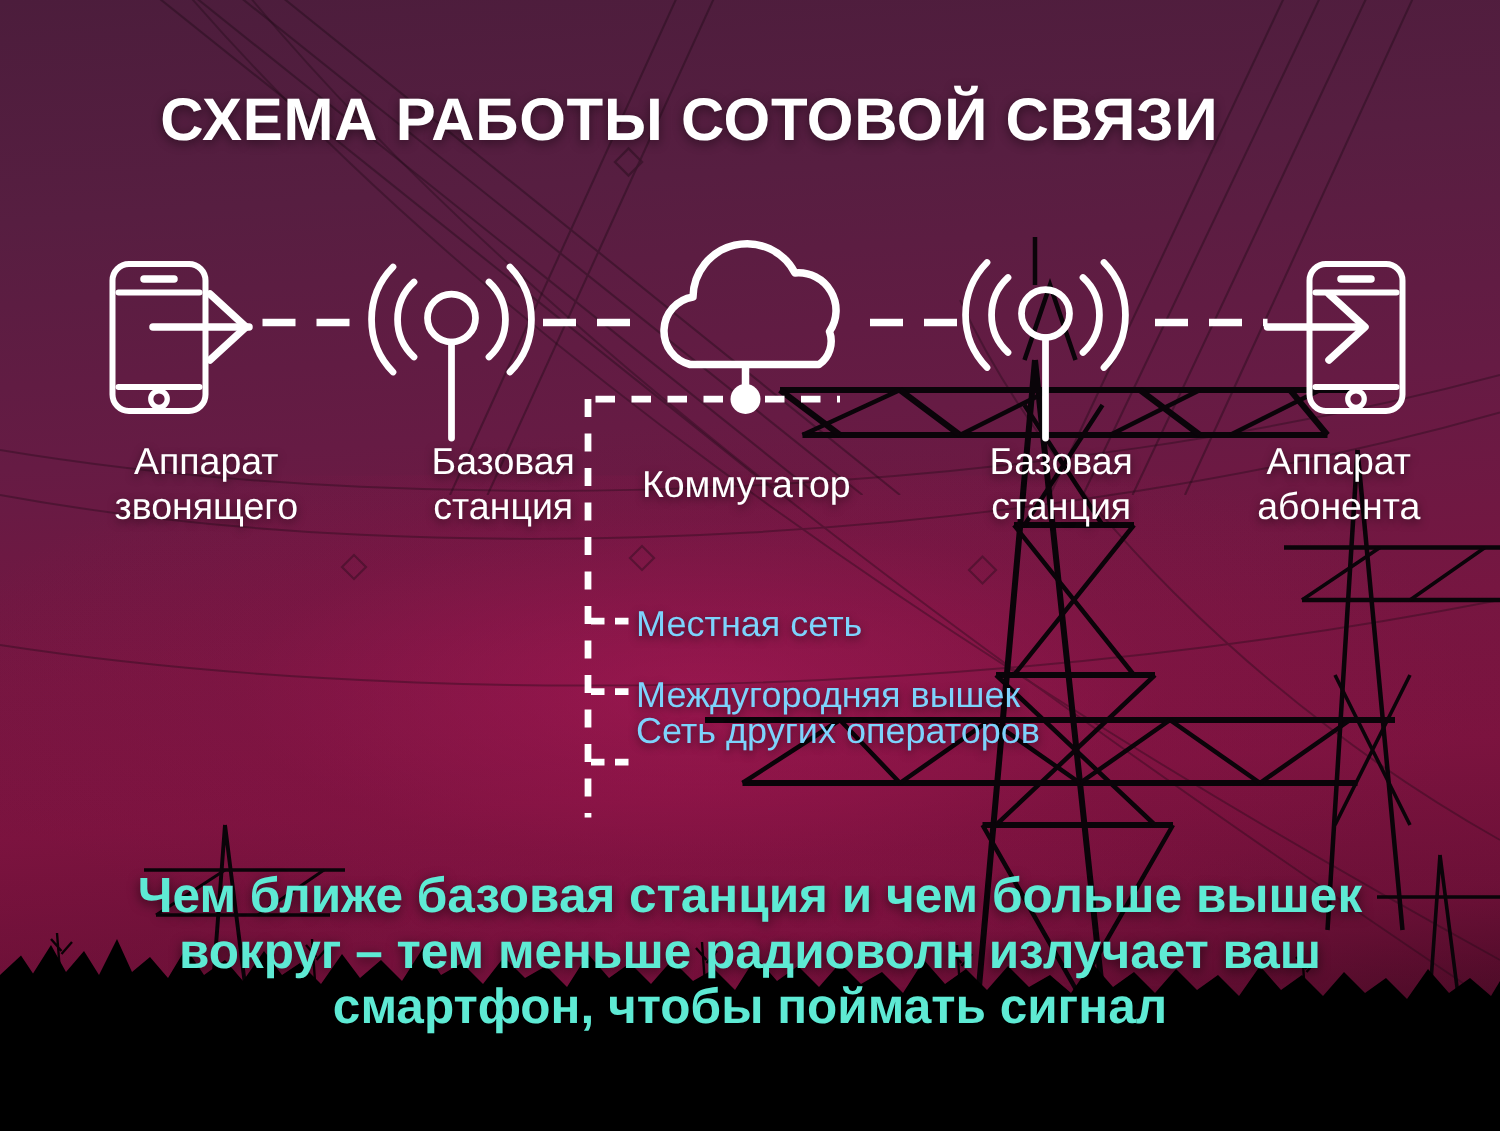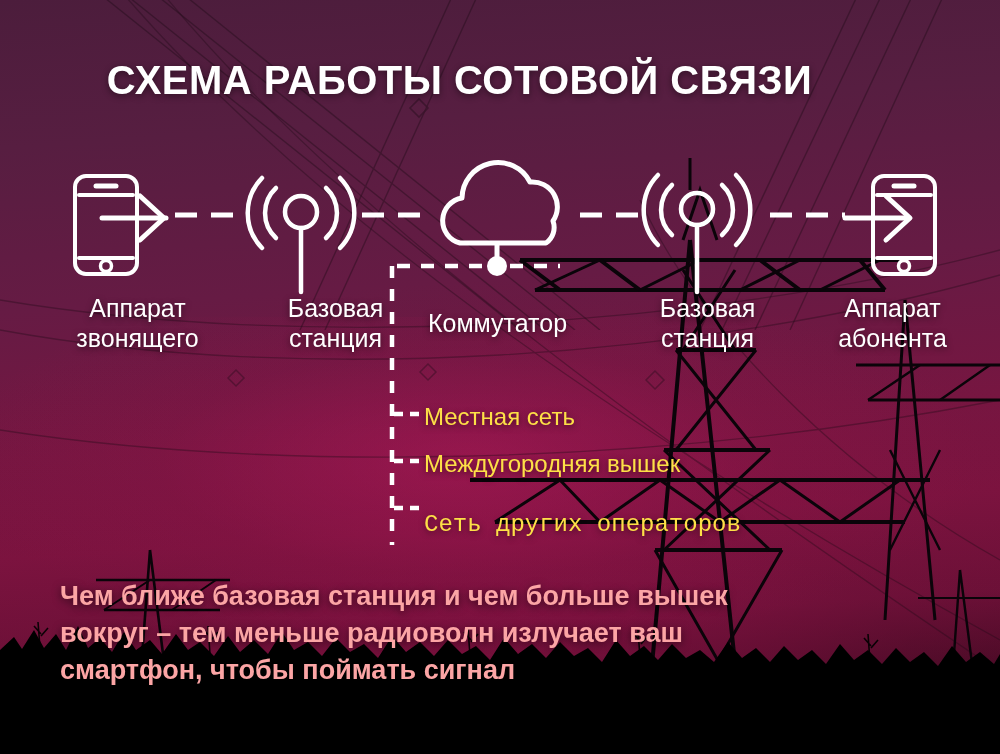--- a/index.html
+++ b/index.html
@@ -47,31 +47,31 @@
     white-space:pre-line;
   }
   .lbl-1{left:20px;top:293px;width:235px;}
   .lbl-2{left:218px;top:293px;width:235px;}
   .lbl-3{left:390px;top:308px;width:215px;text-align:center;}
   .lbl-4{left:590px;top:293px;width:235px;}
   .lbl-5{left:775px;top:293px;width:235px;}
 
   
   .net-item{
-    position:absolute;color:#fde047;font-size:24px;line-height:28px;
+    position:absolute;color:#7dd3fc;font-size:24px;line-height:28px;
     text-shadow:0 2px 6px rgba(0,0,0,.5);white-space:nowrap;
   }
   .net-1{left:424px;top:403px;}
   .net-2{left:424px;top:450px;}
-  .net-3{left:424px;top:511px;font-family:Liberation Mono, monospace;}
+  .net-3{left:424px;top:474px;}
 
   
   .caption{
-    position:absolute;left:60px;top:578px;width:880px;
-    color:#fca5a5;font-size:27px;line-height:37px;font-weight:bold;
+    position:absolute;left:60px;top:578px;width:880px;text-align:center;
+    color:#5eead4;font-size:33px;line-height:37px;font-weight:bold;
     text-shadow:0 2px 8px rgba(0,0,0,.6);
     white-space:pre-line;
   }
 </style>
 </head>
 <body>
 
 <div class="stage">
 
   <div class="bg-base"></div>

